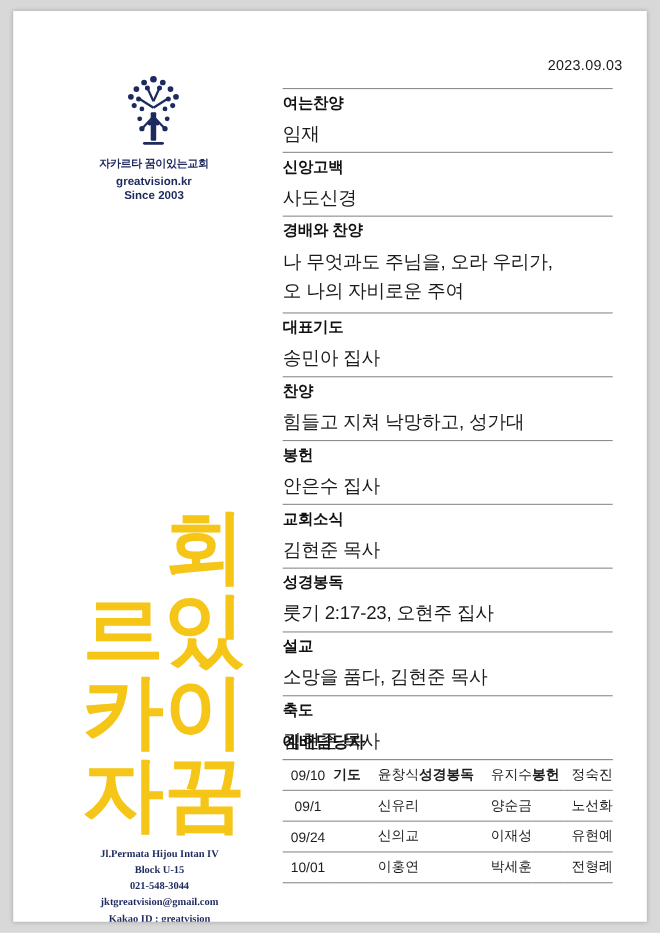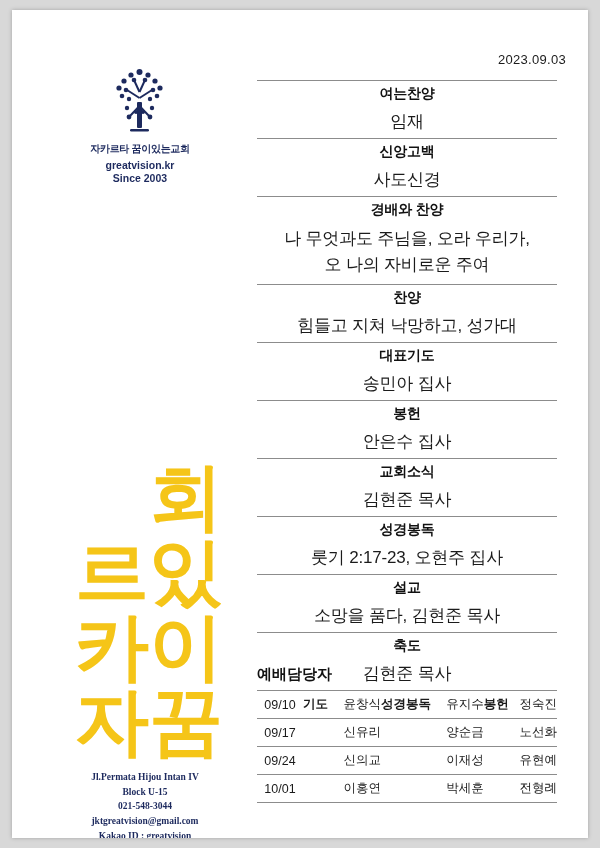--- a/index.html
+++ b/index.html
@@ -103,21 +103,20 @@
     font-weight: bold;
     font-family: Liberation Serif, serif;
   }
 
   
   .order {
     position: absolute;
     left: 245px;
     top: 70px;
     width: 300px;
-    text-align: center;
   }
   .order-item {
     border-bottom: 1px solid #8c8c8c;
     padding: 4px 0 5px 0;
   }
   .order-item:first-child { border-top: 1px solid #8c8c8c; }
   .order-title {
     font-size: 14px;
     font-weight: bold;
     color: #111;
@@ -235,26 +234,26 @@
     <div class="order-item">
       <div class="order-title">신앙고백</div>
       <div class="order-sub">사도신경</div>
     </div>
     <div class="order-item">
       <div class="order-title">경배와 찬양</div>
       <div class="order-sub two-line" style="white-space:pre-line">나 무엇과도 주님을, 오라 우리가,
 오 나의 자비로운 주여</div>
     </div>
     <div class="order-item">
+      <div class="order-title">대표기도</div>
+      <div class="order-sub">송민아 집사</div>
+    </div>
+    <div class="order-item">
       <div class="order-title">찬양</div>
       <div class="order-sub">힘들고 지쳐 낙망하고, 성가대</div>
-    </div>
-    <div class="order-item">
-      <div class="order-title">대표기도</div>
-      <div class="order-sub">송민아 집사</div>
     </div>
     <div class="order-item">
       <div class="order-title">봉헌</div>
       <div class="order-sub">안은수 집사</div>
     </div>
     <div class="order-item">
       <div class="order-title">교회소식</div>
       <div class="order-sub">김현준 목사</div>
     </div>
     <div class="order-item">
@@ -278,21 +277,21 @@
           <tr>
         <td class="c-date">09/10</td>
         <td class="c-lbl lbl-cell">기도</td>
         <td class="c-nm1">윤창식</td>
         <td class="c-lbl">성경봉독</td>
         <td class="c-nm2">유지수</td>
         <td class="c-lbl">봉헌</td>
         <td class="c-nm3">정숙진</td>
       </tr>
       <tr>
-        <td class="c-date">09/17</td>
+        <td class="c-date">09/1</td>
         <td class="lbl-cell"></td>
         <td class="c-nm1">신유리</td>
         <td></td>
         <td class="c-nm2">양순금</td>
         <td></td>
         <td class="c-nm3">노선화</td>
       </tr>
       <tr>
         <td class="c-date">09/24</td>
         <td class="lbl-cell"></td>

